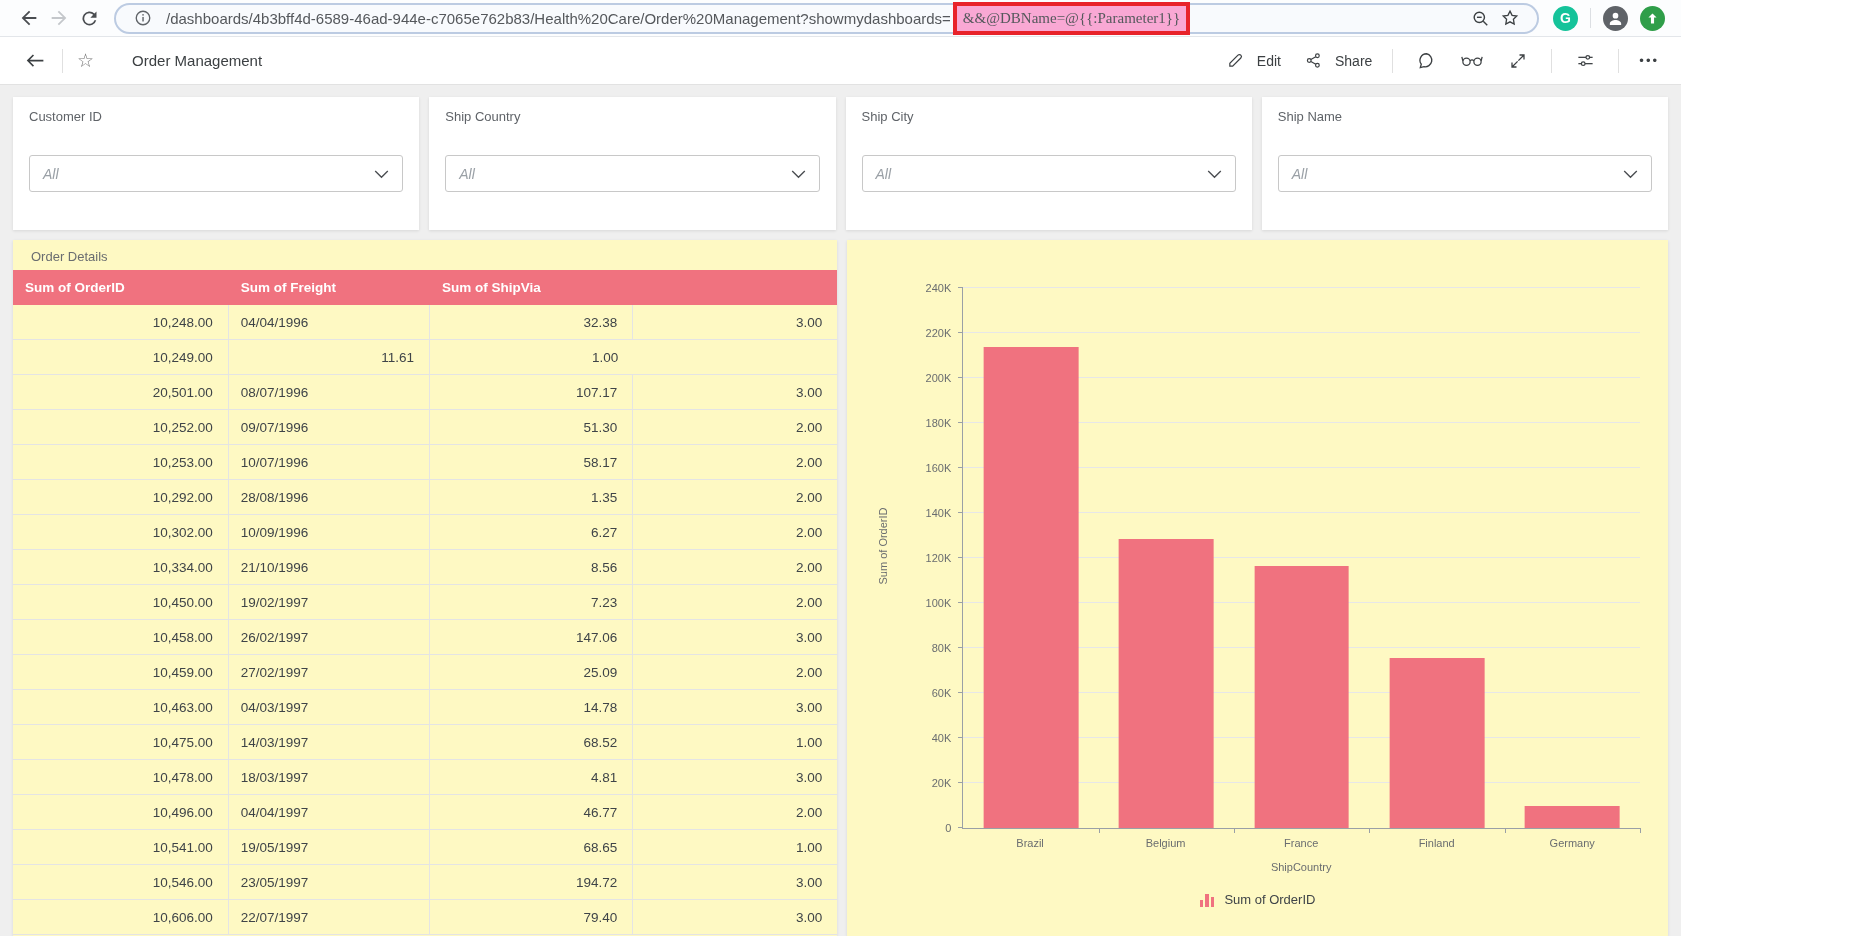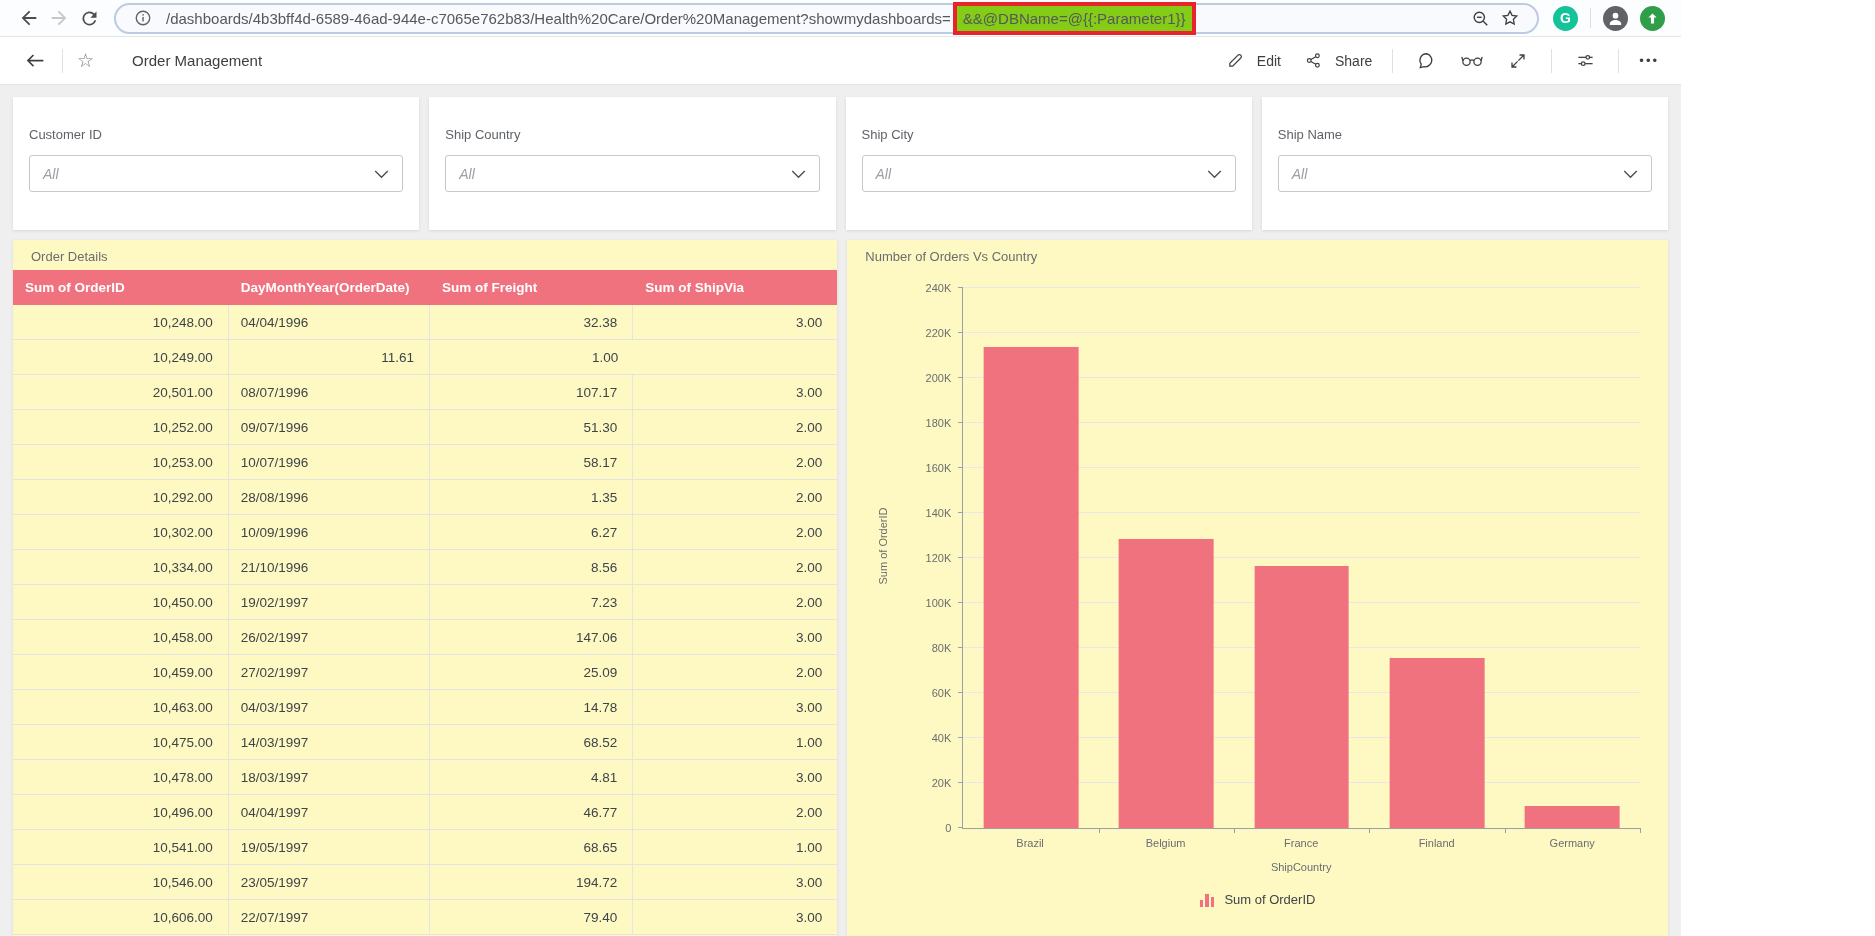--- a/index.html
+++ b/index.html
@@ -15,21 +15,21 @@
   .screen{position:relative;width:1681px;height:936px;background:#efefef;overflow:hidden;
           box-shadow:inset 0 0 0 1px #5f6368;}
   
   .browser-bar{position:absolute;top:0;left:0;right:0;height:37px;background:#fcfdfe;
                display:flex;align-items:center;padding:0 16px 0 14px;border-bottom:1px solid #e3e6ea;}
   .nav-btn{display:flex;align-items:center;justify-content:center;width:30px;height:30px;flex:0 0 auto;}
   .url-pill{flex:1 1 auto;height:31px;margin-left:10px;border:2px solid #bccbe2;border-radius:17px;
             background:#f8fafd;display:flex;align-items:center;padding:0 12px;min-width:0;}
   .url-text{font-size:15px;color:#55585c;white-space:nowrap;overflow:visible;display:flex;align-items:center;margin-left:8px;}
   .url-highlight{display:inline-flex;align-items:center;height:33px;border:4px solid var(--annotation);
-                 padding:0 6px;margin-left:2px;background:#84cc16;}
+                 padding:0 6px;margin-left:2px;background:#f9a8d4;font-family:Liberation Serif, serif;}
   .pill-spacer{flex:1 1 auto;}
   .pill-icon{display:flex;align-items:center;justify-content:center;width:30px;height:30px;flex:0 0 auto;}
   .chrome-right{display:flex;align-items:center;gap:12px;margin-left:14px;flex:0 0 auto;}
   .circle-badge{width:25px;height:25px;border-radius:50%;display:flex;align-items:center;justify-content:center;
                 color:#fff;font-size:14px;font-weight:bold;}
   .v-div{width:1px;height:20px;background:#dcdfe3;}
   
   .dash-header{position:absolute;top:37px;left:0;right:0;height:48px;background:#fff;
                border-bottom:1px solid #e2e2e2;display:flex;align-items:center;padding:0 22px;}
   .dh-left{display:flex;align-items:center;gap:14px;}
@@ -37,21 +37,21 @@
   .dh-star{font-size:19px;color:#757575;line-height:1;}
   .dh-right{margin-left:auto;display:flex;align-items:center;gap:20px;}
   .dh-action{display:flex;align-items:center;gap:8px;font-size:14px;color:#3c4043;cursor:pointer;}
   .dh-div{width:1px;height:24px;background:#e0e0e0;}
   .dh-icon{display:flex;align-items:center;justify-content:center;width:26px;height:26px;}
   .ellipsis{font-size:13px;letter-spacing:2px;color:#3c4043;}
   
   .content{position:absolute;top:85px;left:0;right:0;bottom:0;background:#efefef;}
   .filter-row{position:absolute;top:12px;left:13px;right:13px;height:133px;display:flex;gap:10px;}
   .filter-card{flex:1 1 0;background:#fff;box-shadow:0 1px 3px rgba(0,0,0,.10);position:relative;}
-  .filter-label{padding:30px 0 0 16px;font-size:13px;color:#5f6368;}
+  .filter-label{padding:12px 0 0 16px;font-size:13px;color:#5f6368;}
   .filter-select{position:absolute;left:16px;right:16px;top:58px;height:37px;border:1px solid #c8c8c8;
                  border-radius:3px;display:flex;align-items:center;justify-content:space-between;
                  padding:0 13px;background:#fff;cursor:pointer;}
   .filter-value{font-style:italic;font-size:14px;color:#9aa0a6;}
   .panels{position:absolute;top:155px;left:13px;right:13px;bottom:0;display:flex;gap:10px;}
   .panel{background:#fef9c3;box-shadow:0 1px 3px rgba(0,0,0,.10);position:relative;overflow:hidden;}
   .panel-title{padding:9px 0 0 18px;font-size:13px;color:#6a6d70;}
   .tbl-panel{flex:921 1 0;}
   .chart-panel{flex:917 1 0;}
   
@@ -263,21 +263,20 @@
   </div>
       </div>
 
     <div class="panels">
 
       <div class="panel tbl-panel">
         <div class="panel-title">Order Details</div>
         <div class="tbl">
           <div class="tbl-head">
             <div class="cell">Sum of OrderID</div>
-            <div class="cell">DayMonthYear(OrderDate)</div>
             <div class="cell">Sum of Freight</div>
             <div class="cell">Sum of ShipVia</div>
           </div>
           <div>
               <div class="tbl-row">
     <div class="cell right">10,248.00</div>
     <div class="cell left">04/04/1996</div>
     <div class="cell right">32.38</div>
     <div class="cell right">3.00</div>
   </div>
@@ -380,21 +379,20 @@
     <div class="cell right">10,606.00</div>
     <div class="cell left">22/07/1997</div>
     <div class="cell right">79.40</div>
     <div class="cell right">3.00</div>
   </div>
             </div>
         </div>
       </div>
 
       <div class="panel chart-panel">
-        <div class="panel-title">Number of Orders Vs Country</div>
         <div class="chart-ytitle">Sum of OrderID</div>
         <div class="chart-plot">
             <div class="ytick" style="bottom: 0%;">0</div>
             <div class="ymark" style="bottom: 0%;"></div>
             <div class="gridline" style="bottom: 8.33333%;"></div>
             <div class="ytick" style="bottom: 8.33333%;">20K</div>
             <div class="ymark" style="bottom: 8.33333%;"></div>
             <div class="gridline" style="bottom: 16.6667%;"></div>
             <div class="ytick" style="bottom: 16.6667%;">40K</div>
             <div class="ymark" style="bottom: 16.6667%;"></div>

